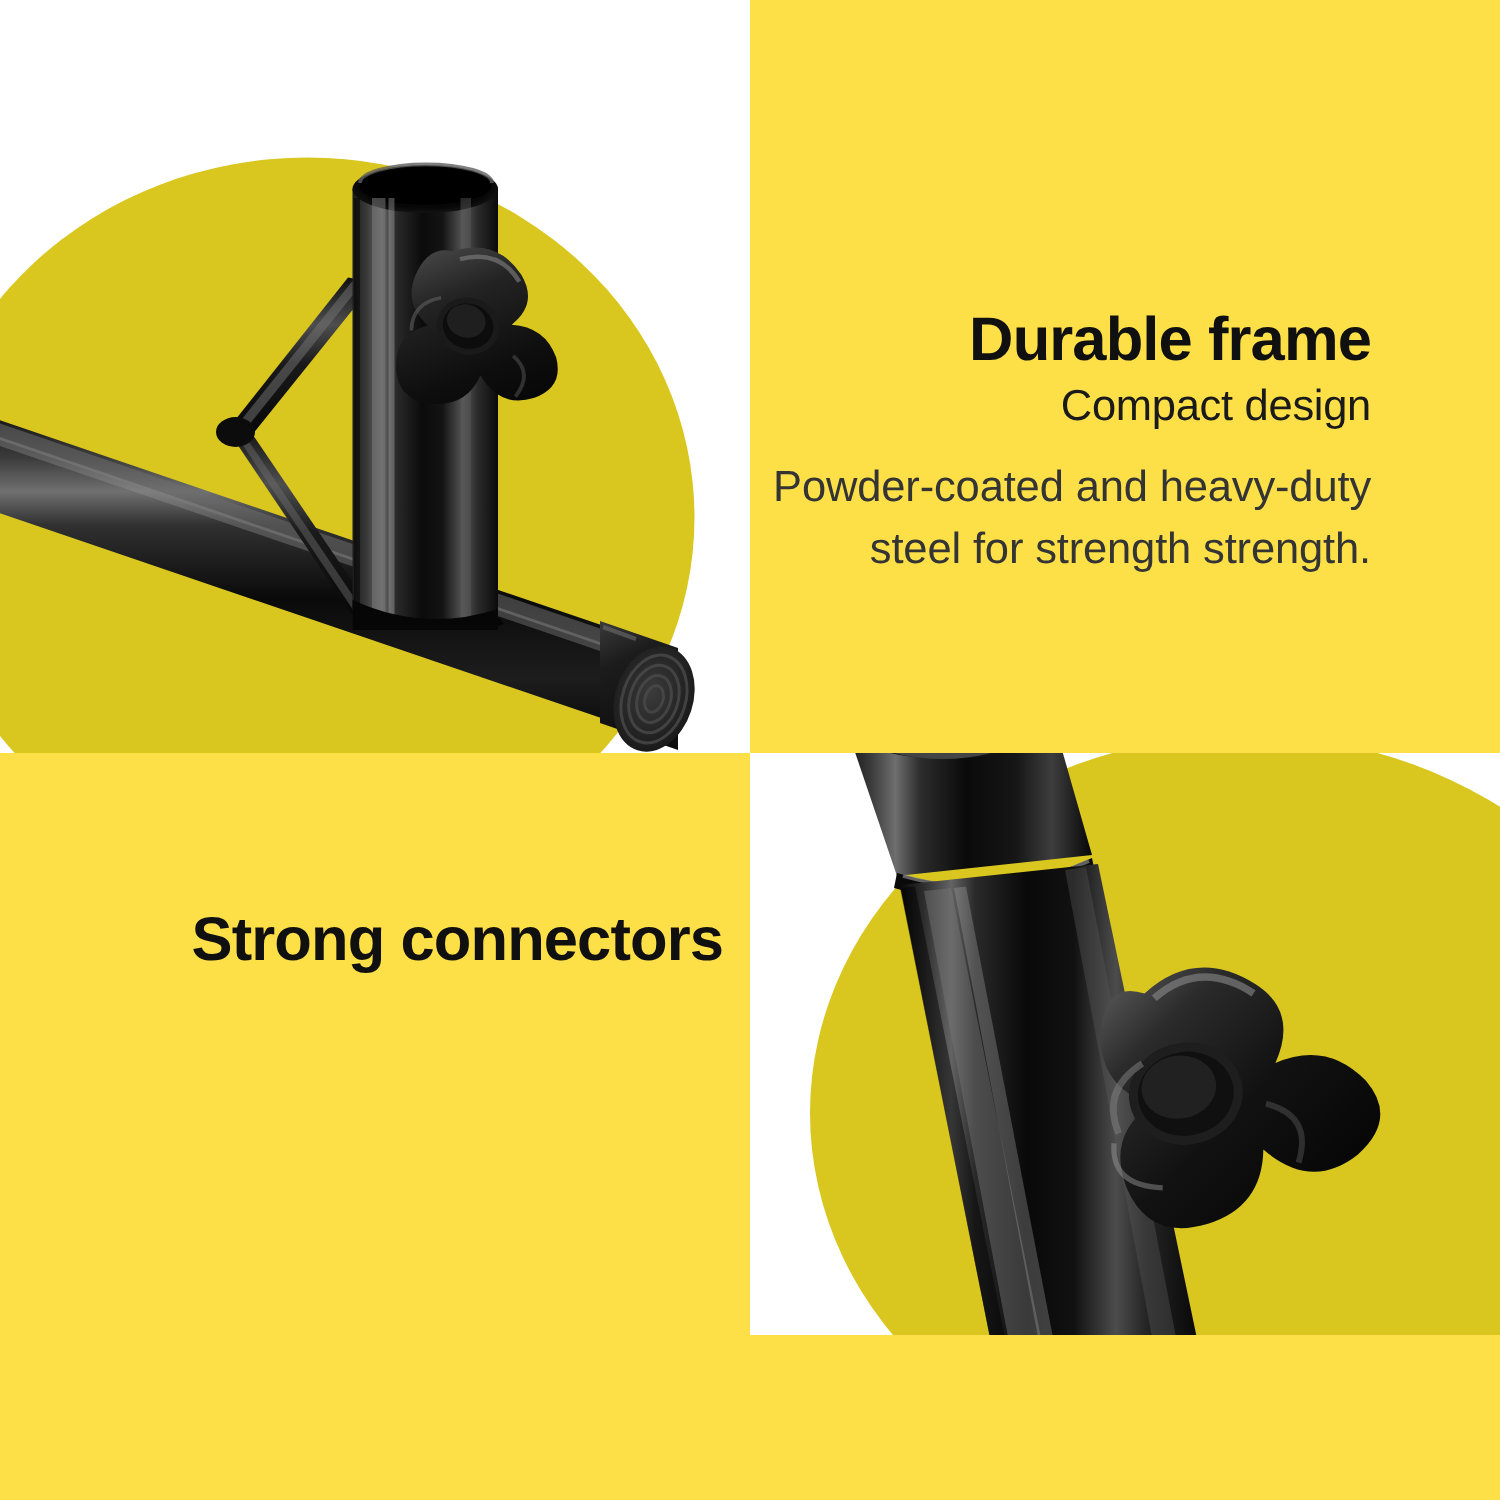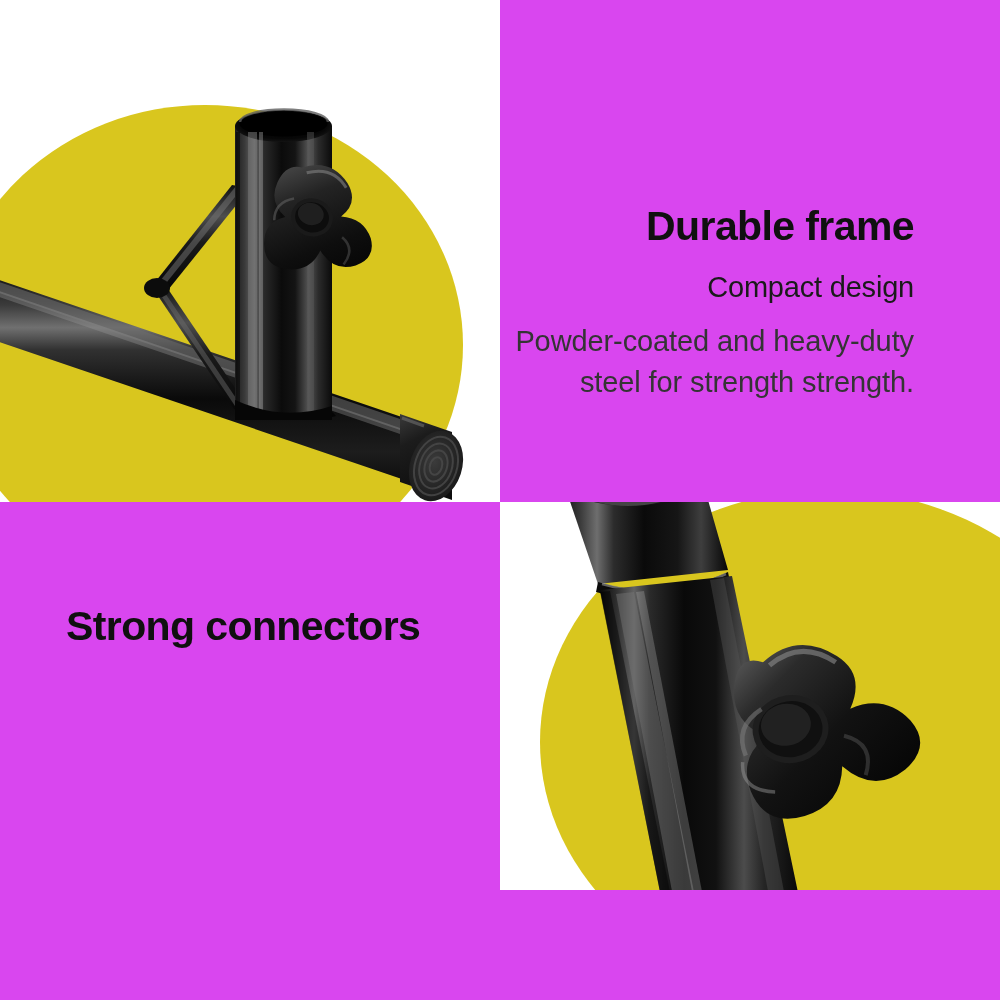--- a/index.html
+++ b/index.html
@@ -8,58 +8,58 @@
     background:#ffffff;
     font-family:"Liberation Sans", sans-serif;
     -webkit-font-smoothing:antialiased;
     overflow:hidden;
   }
 
   #infographic {
     position:relative;
     width:1000px;
     height:1000px;
-    background:#d946ef;
+    background:#fde047;
   }
 
   
   .panel-img { position:absolute; overflow:hidden; }
 
   #panel-frame-photo   { left:0px;   top:0px;   width:500px; height:502px; }
   #panel-knob-photo    { left:500px; top:502px; width:500px; height:388px; }
 
   .panel-img svg { display:block; width:100%; height:100%; }
 
   
   .text-block { position:absolute; }
 
   #text-durable-frame {
     left:500px; top:205px; width:470px;
     text-align:right; padding-right:56px;
   }
   #text-strong-connectors {
-    left:30px; top:605px; width:470px;
-    text-align:left; padding-left:36px;
+    left:12px; top:605px; width:470px;
+    text-align:right; padding-left:36px;
   }
 
   .feature-title {
     font-size:41px;
     font-weight:bold;
     line-height:1.06;
     color:#101010;
     letter-spacing:-0.6px;
     white-space:nowrap;
   }
   .feature-subtitle {
     font-size:29px;
     font-weight:normal;
     line-height:1.34;
     color:#1a1a1a;
     letter-spacing:-0.2px;
-    margin-top:20px;
+    margin-top:4px;
     white-space:nowrap;
   }
   .feature-body {
     font-size:29px;
     font-weight:normal;
     line-height:1.42;
     color:#343434;
     letter-spacing:-0.1px;
     margin-top:14px;
   }

